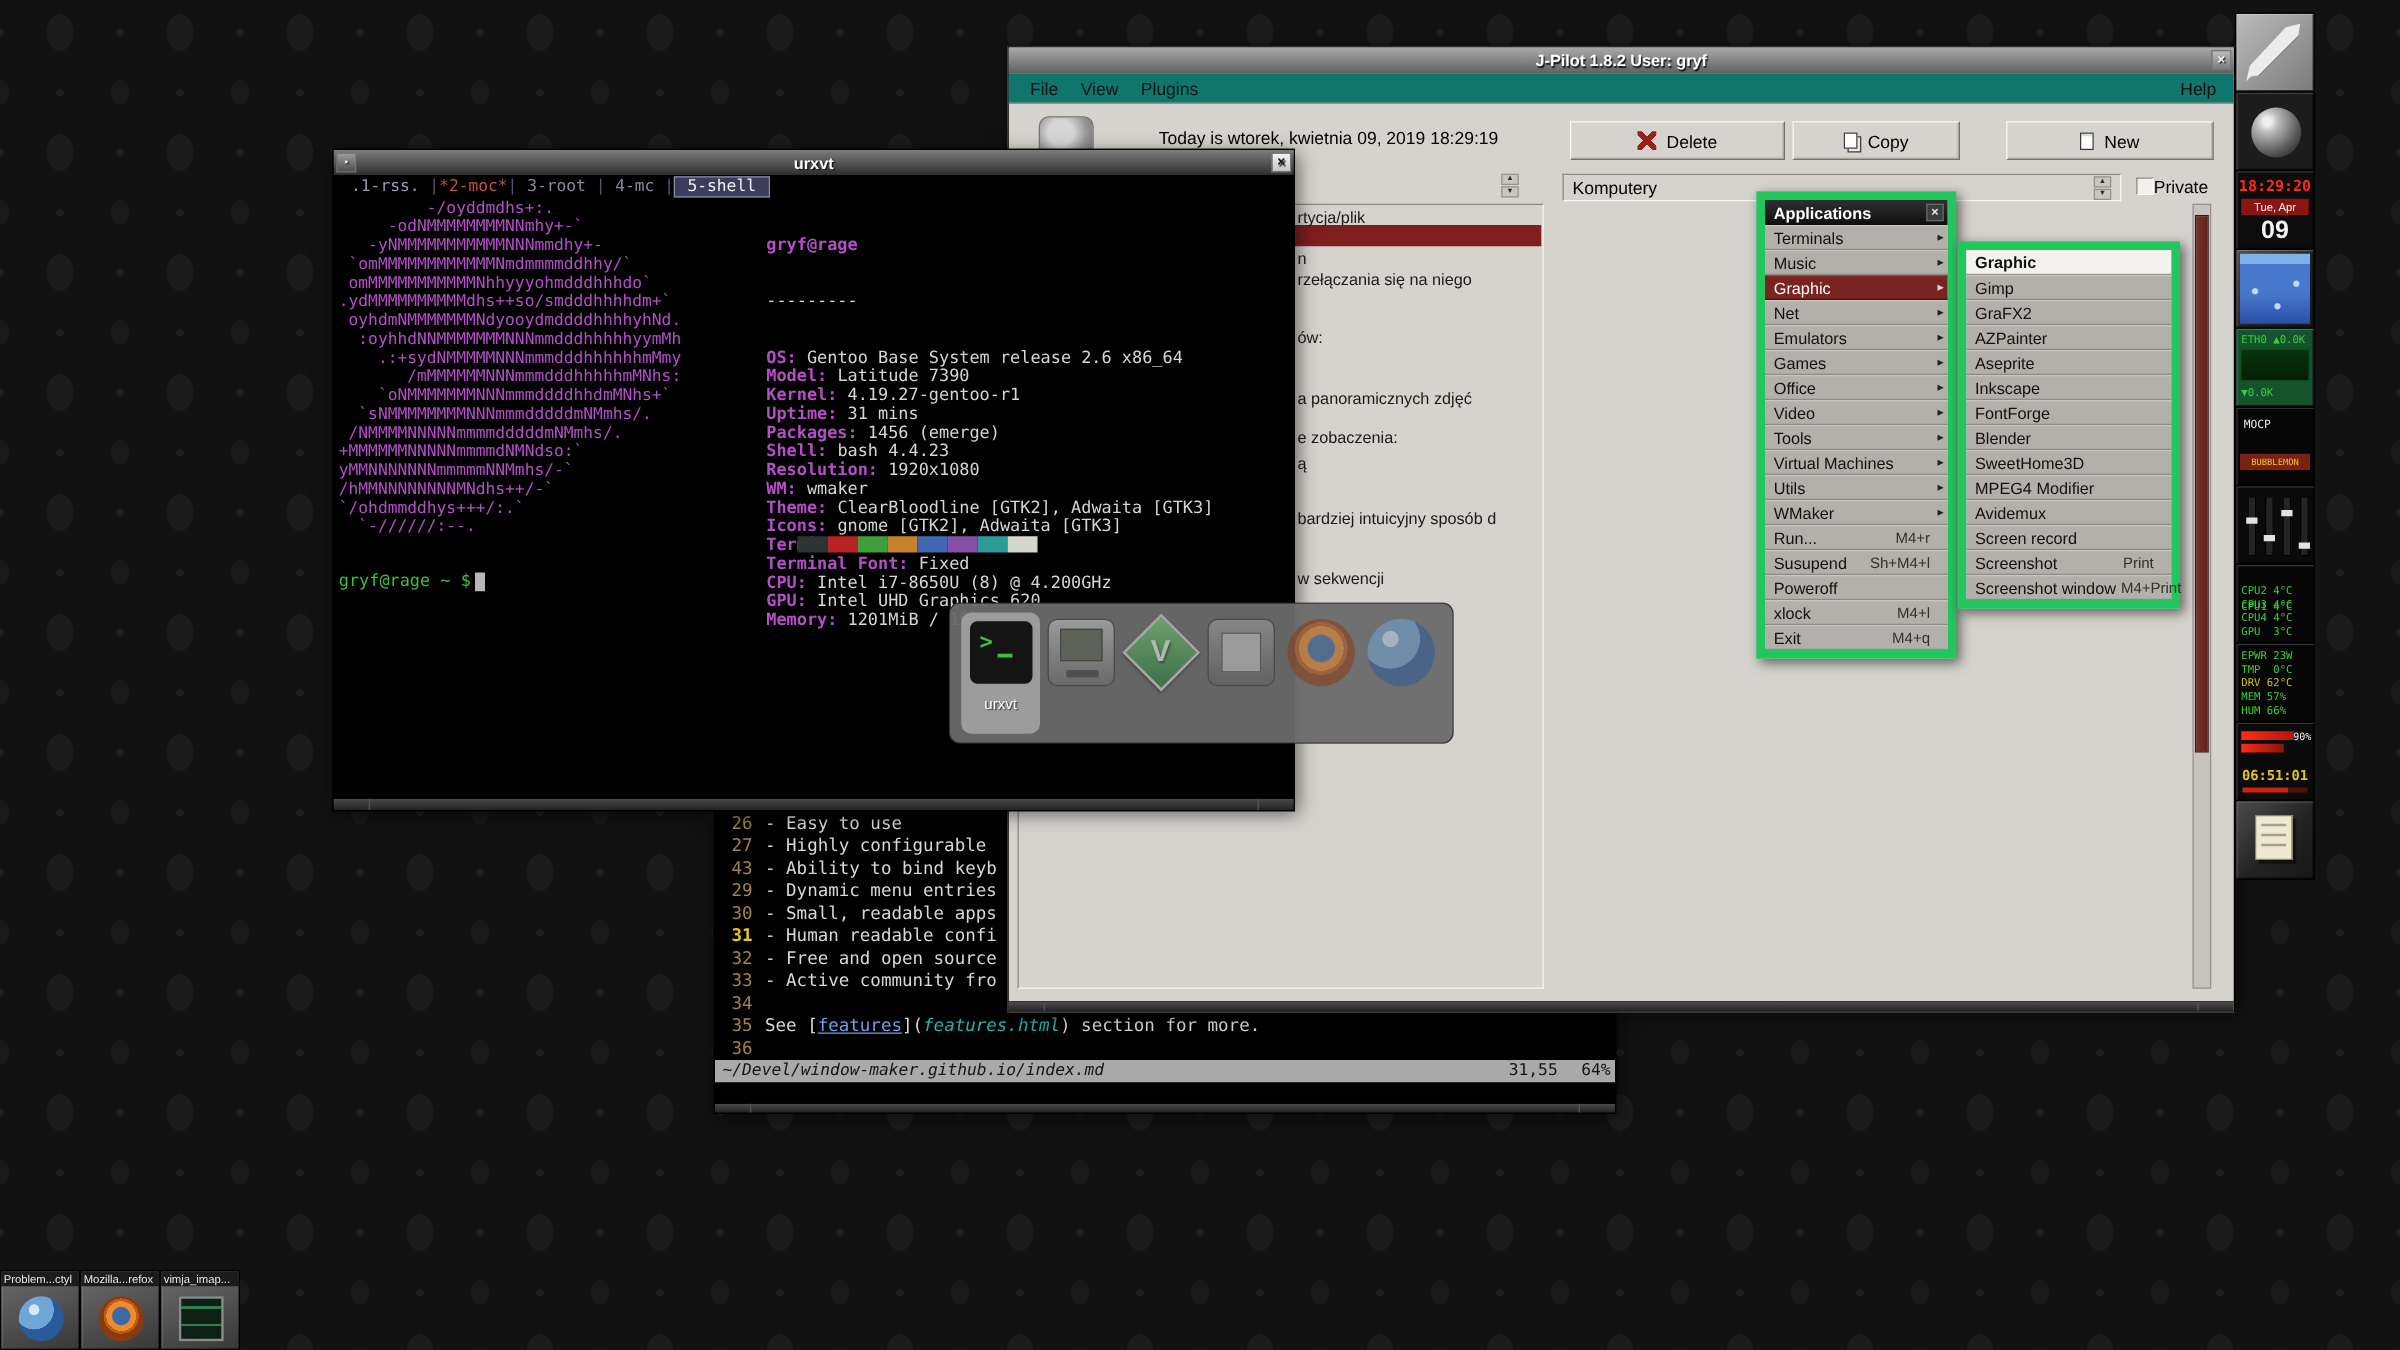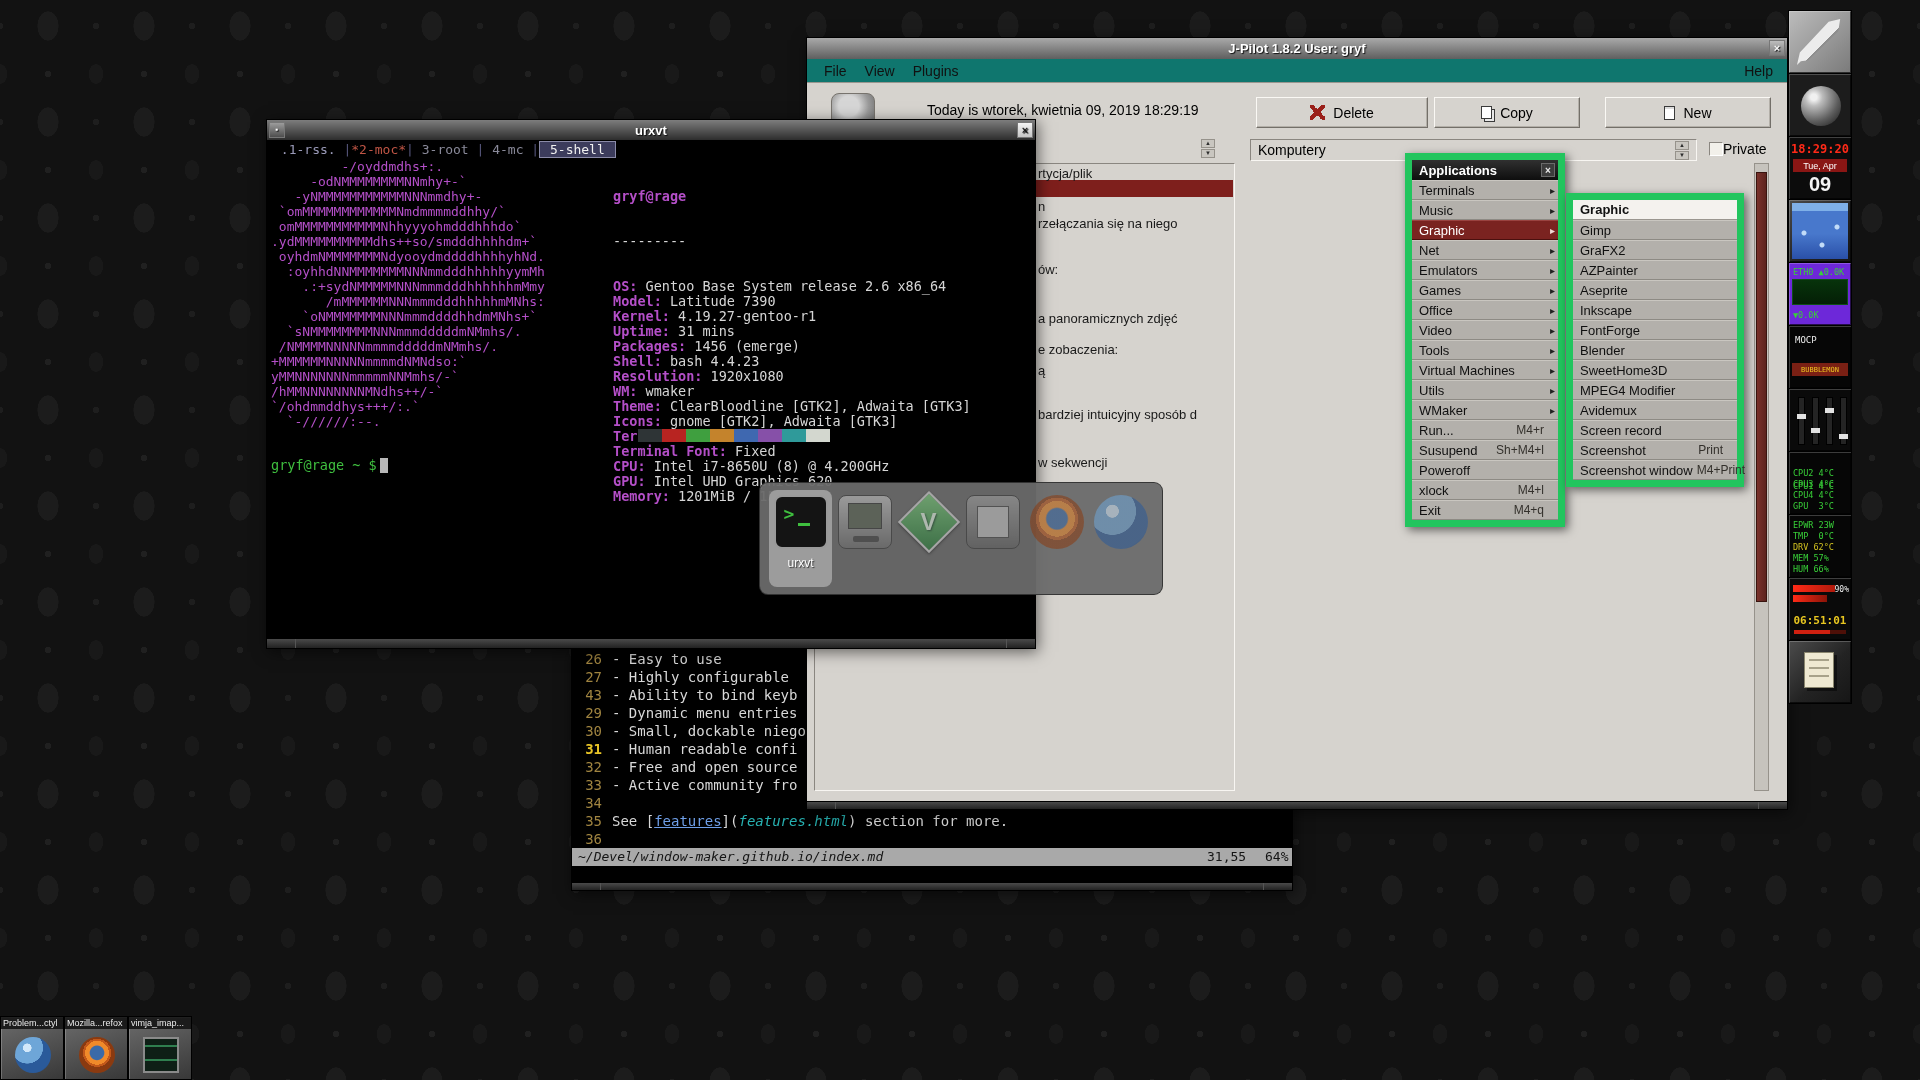--- a/index.html
+++ b/index.html
@@ -45,21 +45,21 @@
 .jp-titlebar{height:21px;background:linear-gradient(#a9a9a9,#5f5f5f);}
 .jp-close{right:2px;background:linear-gradient(#bdbdbd,#7d7d7d);color:#f8f8f8;font-weight:bold;}
 .jp-menubar{position:absolute;left:0;right:0;top:21px;height:24px;background:#0f766e;border-bottom:1px solid #9a968f;display:flex;align-items:center;font-size:14px;color:#111;padding:0 8px;}
 .jp-menu-item{padding:0 9px;height:100%;display:flex;align-items:center;}
 .jp-menubar .spacer{flex:1;}
 .jp-help{padding:0 6px;}
 .jp-logo{position:absolute;left:24px;top:55px;width:44px;height:40px;border-radius:8px;border:1px solid #77736d;background:radial-gradient(circle at 40% 32%,#d6d6d6 0 28%,#9a9a9a 55%,#5a5a5a 100%);}
 .jp-date{position:absolute;left:120px;top:64px;font-size:14px;color:#000;white-space:nowrap;}
 .jp-btn{position:absolute;top:59px;height:31px;background:#d6d3ce;border:1px solid;border-color:#faf8f4 #736f69 #736f69 #faf8f4;box-shadow:inset -1px -1px 0 #b3afa8;display:flex;align-items:center;justify-content:center;gap:8px;font-size:14px;color:#000;cursor:default;}
 .jp-btn0{left:449px;width:172px;}
-.jp-btn1{left:627px;width:146px;}
+.jp-btn1{left:627px;width:134px;}
 .jp-btn2{left:798px;width:166px;}
 .jpi{width:15px;height:15px;display:inline-block;position:relative;}
 .delete-icon{background:linear-gradient(45deg,transparent 40%,#9a201a 40% 60%,transparent 60%),linear-gradient(-45deg,transparent 40%,#9a201a 40% 60%,transparent 60%);}
 .copy-icon{width:11px;height:13px;border:1px solid #3a3a3a;background:#fff;box-shadow:3px 3px 0 -1px #e8e8e8,3px 3px 0 0 #3a3a3a;}
 .new-icon{width:11px;height:14px;border:1px solid #3a3a3a;background:#fff;box-shadow:inset 0 2px 0 #dcdcdc;}
 .jp-spin{position:absolute;display:flex;flex-direction:column;gap:1px;}
 .jp-spin span{font-size:6px;line-height:7px;color:#2e2e2e;background:#c9c6c0;border:1px solid #96928b;padding:0 3px;}
 .jp-spin-left{left:394px;top:101px;}
 .jp-combo{position:absolute;left:443px;top:101px;width:447px;height:22px;background:#d6d3ce;border:1px solid;border-color:#8a8680 #f8f6f2 #f8f6f2 #8a8680;display:flex;align-items:center;padding:0 7px;font-size:14px;color:#000;}
 .jp-combo .jp-spin{position:static;margin-left:auto;}
@@ -138,21 +138,21 @@
 .dock-tile .l{position:absolute;left:4px;font-family:"DejaVu Sans Mono",monospace;font-size:8.5px;line-height:10px;color:#38d038;white-space:pre;}
 .dk-clip{background:linear-gradient(135deg,#bcbcbc,#7a7a7a);}
 .dk-clip .pencil{position:absolute;inset:7px;background:linear-gradient(135deg,#ececec 0 55%,#8e8e8e 55%);clip-path:polygon(10% 90%,2% 98%,8% 72%,68% 8%,92% 2%,88% 28%,26% 88%);box-shadow:1px 1px 2px rgba(0,0,0,.5);}
 .dk-sphere{background:#1c1c1c;}
 .dk-sphere .ball{position:absolute;left:12px;top:12px;width:40px;height:40px;border-radius:50%;background:radial-gradient(circle at 32% 28%,#f0f0f0 0 8%,#bcbcbc 22%,#5c5c5c 62%,#141414 100%);}
 .dk-clock{background:#0c0c0c;}
 .dk-clock .t{position:absolute;top:5px;left:0;right:0;text-align:center;font-family:"DejaVu Sans Mono",monospace;font-size:12px;font-weight:bold;color:#ff2a18;}
 .dk-clock .band{position:absolute;top:22px;left:4px;right:4px;height:13px;background:#8a1614;color:#fff;font-size:9px;display:flex;align-items:center;justify-content:center;}
 .dk-clock .day{position:absolute;top:36px;left:0;right:0;text-align:center;font-size:20px;font-weight:bold;color:#f4f4f4;}
 .dk-bubble .water{position:absolute;inset:3px;background-image:radial-gradient(circle 2px at 12px 30px,#c2dcf8 0 2px,transparent 3px),radial-gradient(circle 2px at 30px 42px,#c2dcf8 0 2px,transparent 3px),radial-gradient(circle 2px at 45px 24px,#c2dcf8 0 2px,transparent 3px),linear-gradient(180deg,#7fb0e8 0 14%,#4878cc 14% 55%,#2a50a8 100%);}
-.dk-net{background:#6d28d9;}
+.dk-net{background:#14532d;}
 .dk-net .l1{top:4px;}
 .dk-net .l2{bottom:5px;}
 .dk-net .graph{position:absolute;left:3px;right:3px;top:16px;height:26px;background:linear-gradient(180deg,#07330b,#041f06);border:1px solid #0f4f18;}
 .dk-mocp{background:#060606;}
 .dk-mocp .t{position:absolute;top:9px;left:6px;font-family:"DejaVu Sans Mono",monospace;font-size:9px;color:#ececec;}
 .dk-mocp .band{position:absolute;left:3px;right:3px;bottom:12px;height:13px;background:#7a2014;display:flex;align-items:center;justify-content:center;font-family:"DejaVu Sans Mono",monospace;font-size:7px;color:#f0c820;}
 .dk-mixer{background:#0a0a0a;}
 .dk-mixer .trk{position:absolute;top:8px;height:48px;width:7px;background:#242424;border:1px solid #000;}
 .dk-mixer .trk i{position:absolute;left:-2px;width:9px;height:5px;background:#e2e2e2;}
 .dk-temps{background:#060606;}
@@ -175,21 +175,21 @@
 </style>
 </head>
 <body>
 
 <div class="win vim-win">
   <div class="vim-lines" id="vim-lines">
       <div class="vim-line"><span class="vim-num">26</span><span class="vim-text">- Easy to use</span></div>
       <div class="vim-line"><span class="vim-num">27</span><span class="vim-text">- Highly configurable</span></div>
       <div class="vim-line"><span class="vim-num">43</span><span class="vim-text">- Ability to bind keyb</span></div>
       <div class="vim-line"><span class="vim-num">29</span><span class="vim-text">- Dynamic menu entries</span></div>
-      <div class="vim-line"><span class="vim-num">30</span><span class="vim-text">- Small, dockable niego</span></div>
+      <div class="vim-line"><span class="vim-num">30</span><span class="vim-text">- Small, readable apps</span></div>
       <div class="vim-line cur"><span class="vim-num">31</span><span class="vim-text">- Human readable confi</span></div>
       <div class="vim-line"><span class="vim-num">32</span><span class="vim-text">- Free and open source</span></div>
       <div class="vim-line"><span class="vim-num">33</span><span class="vim-text">- Active community fro</span></div>
       <div class="vim-line"><span class="vim-num">34</span><span class="vim-text"></span></div>
       <div class="vim-line"><span class="vim-num">35</span><span class="vim-text"><span class="plain">See [</span><span class="link">features</span><span class="plain">](</span><span class="code">features.html</span><span class="plain">)</span><span class="plain"> section for more.</span></span></div>
       <div class="vim-line"><span class="vim-num">36</span><span class="vim-text"></span></div>
     </div>
   <div class="vim-status">
     <span class="vim-file">~/Devel/window-maker.github.io/index.md</span>
     <span class="vim-pos">31,55</span>

